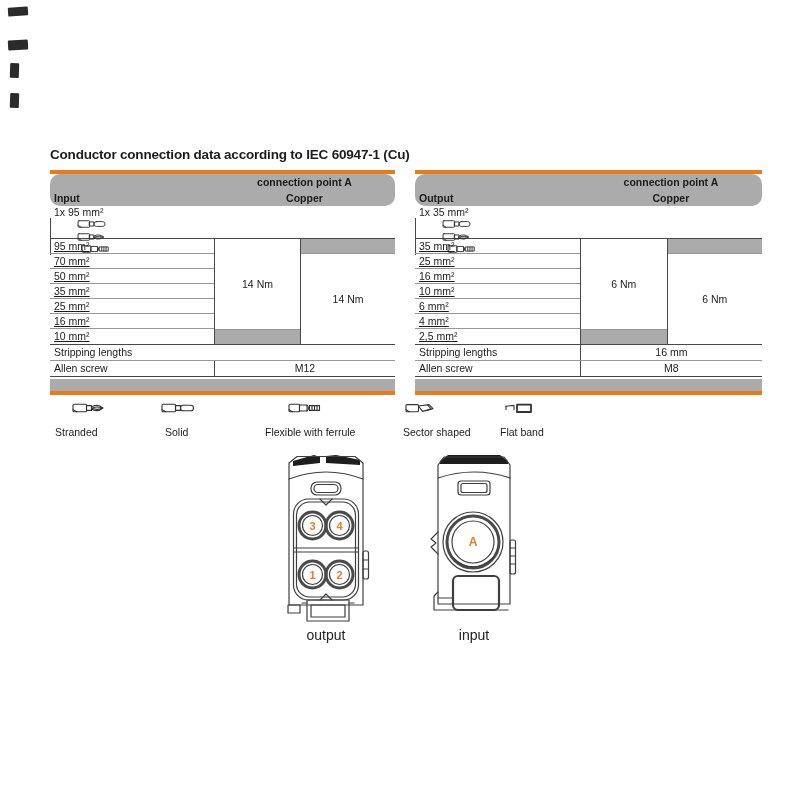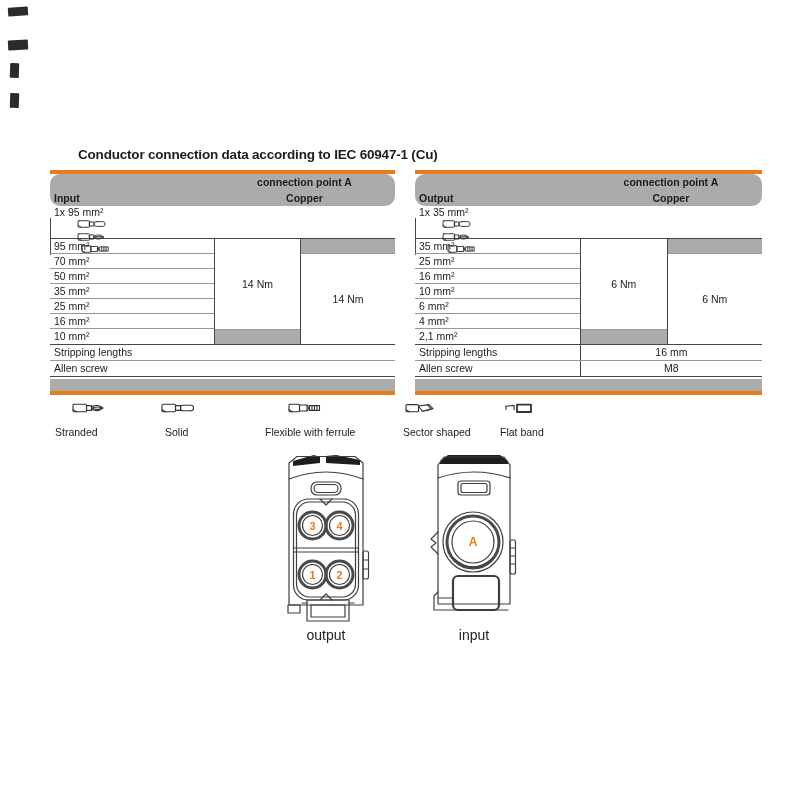--- a/index.html
+++ b/index.html
@@ -8,21 +8,21 @@
     --line-dark:#474747;
     --line-light:#979797;
     --ink:#1c1c1c;
   }
   html,body{margin:0;padding:0;}
   body{
     width:800px;height:800px;background:#ffffff;position:relative;
     font-family:"Liberation Sans", sans-serif;color:var(--ink);
     overflow:hidden;
   }
-  .abs{position:absolute;margin-left:28px;}
+  .abs{position:absolute;}
   
   .stray{position:absolute;background:#2b2b2b;border-radius:1px;}
   
   .page-title{
     left:50px;top:147px;font-size:13.5px;font-weight:bold;letter-spacing:-0.2px;
     white-space:nowrap;
   }
   
   .ctable{position:absolute;top:170px;font-size:10.5px;}
   .t-bar{height:4px;background:var(--orange);}
@@ -30,21 +30,21 @@
   .th-row{display:flex;height:16px;line-height:16px;}
   .th-c1{width:47.5%;padding-left:4px;box-sizing:border-box;}
   .th-cr{width:52.5%;text-align:center;}
   .t-toprow{display:flex;height:32px;border-bottom:1px solid var(--line-dark);flex-direction:column;}
   .tr-c1{width:47.5%;display:flex;align-items:center;padding-left:4px;box-sizing:border-box;}
   .tr-c2{width:25%;border-left:1px solid var(--line-dark);box-sizing:border-box;
          display:flex;flex-direction:column;align-items:center;justify-content:center;gap:1px;}
   .tr-c3{width:27.5%;border-left:1px solid var(--line-dark);box-sizing:border-box;
          display:flex;align-items:center;justify-content:center;}
   .t-grid{display:flex;border-bottom:1px solid var(--line-dark);}
-  .g-c1{width:47.5%;}
+  .g-c1{width:47.5%;text-decoration:underline;}
   .g-c1 .srow{height:15px;line-height:14px;padding-left:4px;border-bottom:1px solid var(--line-light);box-sizing:border-box;}
   .g-c1 .srow:last-child{border-bottom:none;}
   .g-c2{width:25%;border-left:1px solid var(--line-dark);box-sizing:border-box;display:flex;flex-direction:column;}
   .g-c3{width:27.5%;border-left:1px solid var(--line-dark);box-sizing:border-box;display:flex;flex-direction:column;}
   .torque{flex:1;display:flex;align-items:center;justify-content:center;}
   .graycell{height:15px;background:var(--gray);box-sizing:border-box;}
   .g-c2 .graycell{border-top:1px solid var(--line-light);}
   .g-c3 .graycell{border-bottom:1px solid var(--line-light);}
   .t-spec{display:flex;height:15px;line-height:15px;}
   .t-spec.light{border-bottom:1px solid var(--line-light);}
@@ -151,20 +151,21 @@
     <div class="g-c3">
       <div class="graycell"></div>
       <div class="torque" style="height:90px;">14 Nm</div>
     </div>
   </div>
   <div class="t-spec light">
     <div class="spec-c1">Stripping lengths</div>
   </div>
   <div class="t-spec dark">
     <div class="spec-c1">Allen screw</div>
+    <div class="spec-val">M12</div>
   </div>
   <div class="t-gap"></div>
   <div class="t-foot"></div>
   <div class="t-bar"></div>
 </section>
 
 <section class="ctable" style="left:415px;width:347px;">
   <div class="t-bar"></div>
   <div class="t-head">
     <div class="th-row">
@@ -220,21 +221,21 @@
     </div>
   </div>
   <div class="t-grid">
     <div class="g-c1">
       <div class="srow">35 mm²</div>
       <div class="srow">25 mm²</div>
       <div class="srow">16 mm²</div>
       <div class="srow">10 mm²</div>
       <div class="srow">6 mm²</div>
       <div class="srow">4 mm²</div>
-      <div class="srow">2,1 mm²</div>
+      <div class="srow">2,5 mm²</div>
     </div>
     <div class="g-c2">
       <div class="torque" style="height:90px;">6 Nm</div>
       <div class="graycell"></div>
     </div>
     <div class="g-c3">
       <div class="graycell"></div>
       <div class="torque" style="height:90px;">6 Nm</div>
     </div>
   </div>

